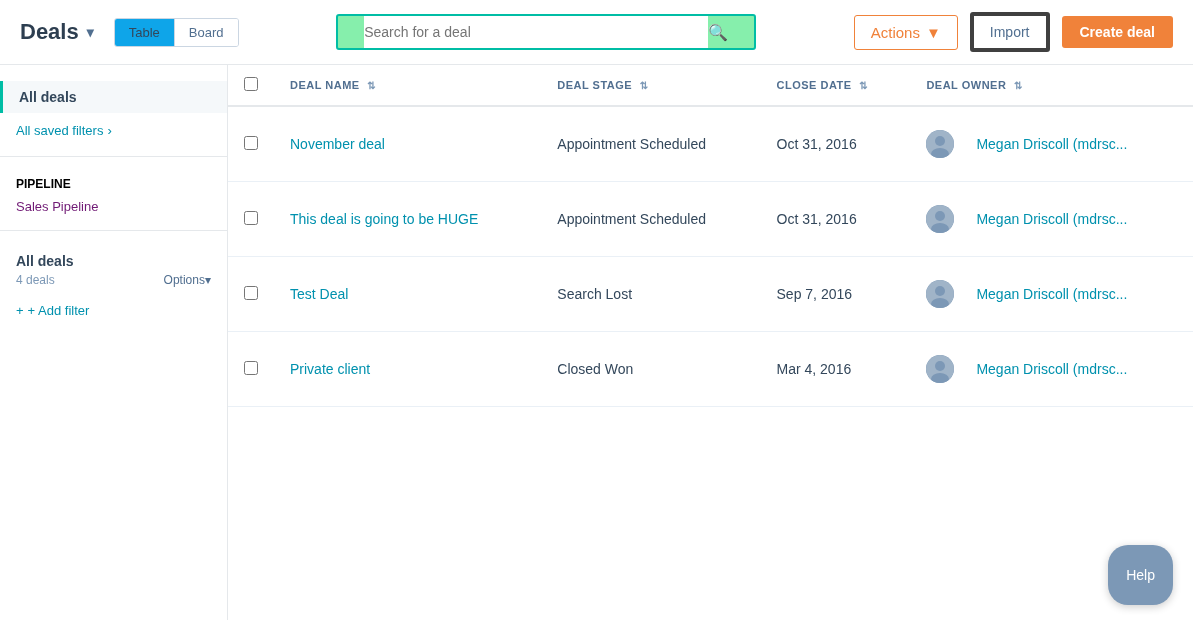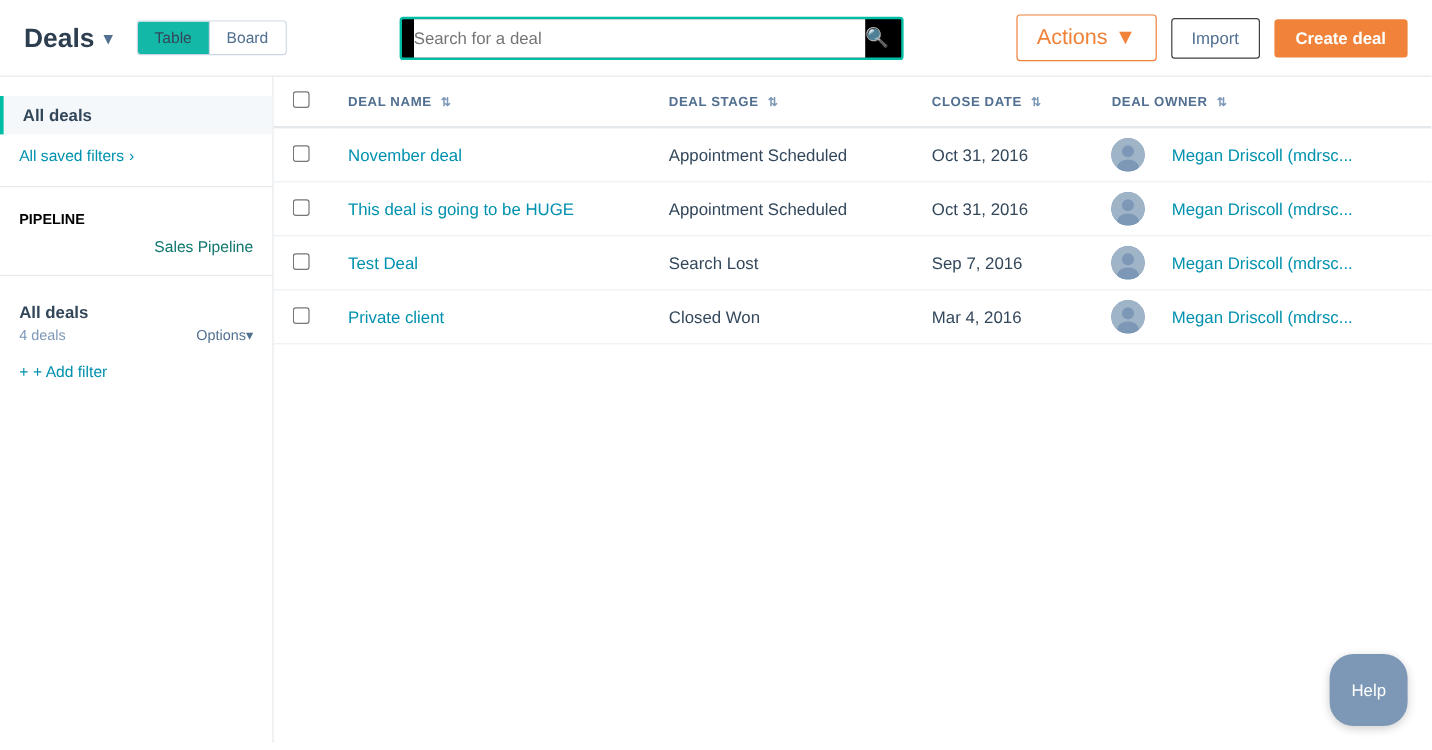--- a/index.html
+++ b/index.html
@@ -11,38 +11,38 @@
       border-bottom: 1px solid #e5e8eb;
     }
     .deals-title {
       font-size: 22px; font-weight: 700; color: #2d3e50; display: flex; align-items: center; gap: 8px; margin-right: 8px;
     }
     .chevron-icon { color: #516f90; font-size: 14px; }
     .view-toggle { display: flex; border: 1px solid #cbd6e2; border-radius: 3px; overflow: hidden; }
     .view-btn {
       padding: 6px 14px; background: #fff; border: none; cursor: pointer; font-size: 13px; color: #516f90;
     }
-    .view-btn.active { background: #14b8a6; color: #33475b; font-weight: 500; }
+    .view-btn.active { background: #0ea5e9; color: #33475b; font-weight: 500; }
     .view-btn:not(:last-child) { border-right: 1px solid #cbd6e2; }
     .search-box {
       flex: 1; max-width: 420px; margin: 0 auto;
       display: flex; align-items: center;
-      border: 2px solid #00bda5; border-radius: 3px; padding: 0 10px;
-      background: #000000;
+      border: 2px solid #00bda5; border-radius: 3px; padding: 0 26px;
+      background: #86efac;
     }
     .search-input {
       border: none; outline: none; width: 100%; font-size: 14px; color: #33475b; padding: 8px 0;
     }
     .search-icon { color: #516f90; font-size: 16px; }
     .actions-btn {
       padding: 8px 16px; border: 1px solid #f0823a; border-radius: 3px; background: #fff;
-      color: #f0823a; font-size: 18px; cursor: pointer; display: flex; align-items: flex-end; gap: 6px;
+      color: #f0823a; font-size: 15px; cursor: pointer; display: flex; align-items: flex-end; gap: 6px;
     }
     .import-btn {
-      padding: 8px 16px; border: 1px solid #404040; border-radius: 3px; background: #fff;
+      padding: 8px 16px; border: 4px solid #404040; border-radius: 3px; background: #fff;
       color: #516f90; font-size: 14px; cursor: pointer;
     }
     .create-btn {
       padding: 8px 18px; border: none; border-radius: 3px; background: #f0823a;
       color: #fff; font-size: 14px; font-weight: 600; cursor: pointer;
     }
 
     
     .main-layout { display: flex; height: calc(100vh - 70px); }
 
@@ -52,21 +52,21 @@
     }
     .sidebar-all-deals {
       padding: 8px 16px; font-weight: 600; font-size: 14px; color: #33475b;
       background: #f5f8fa; border-left: 3px solid #00bda5; margin-bottom: 4px;
     }
     .saved-filters {
       padding: 6px 16px; font-size: 13px; color: #0091ae; cursor: pointer; display: flex; align-items: center; gap: 4px;
     }
     .sidebar-divider { height: 1px; background: #e5e8eb; margin: 12px 0; }
     .sidebar-section-label { padding: 8px 16px 4px; font-size: 12px; font-weight: 600; color: #000000; text-transform: uppercase; }
-    .sidebar-pipeline { padding: 4px 16px; font-size: 13px; color: #0f766e; text-align: right; }
+    .sidebar-pipeline { padding: 4px 16px; font-size: 13px; color: #701a75; }
     .sidebar-deals-header { padding: 10px 16px 2px; font-size: 14px; font-weight: 600; color: #33475b; }
     .sidebar-deals-meta { padding: 2px 16px 8px; font-size: 12px; color: #7c98b6; display: flex; align-items: flex-start; justify-content: space-between; }
     .options-btn { color: #516f90; font-size: 12px; cursor: pointer; display: flex; align-items: center; gap: 0; }
     .add-filter { padding: 8px 16px; font-size: 13px; color: #0091ae; cursor: pointer; display: flex; align-items: center; gap: 4px; }
 
     
     .table-area { flex: 1; overflow: auto; }
     .deals-table { width: 100%; border-collapse: collapse; }
     .deals-table thead tr { border-bottom: 2px solid #e5e8eb; }
     .deals-table th {
@@ -78,21 +78,21 @@
     .sort-icon { font-size: 10px; color: #7c98b6; margin-left: 4px; }
     .deals-table tbody tr { border-bottom: 1px solid #eaf0f6; }
     .checkbox-cell { width: 40px; text-align: center; }
     .checkbox-cell input[type="checkbox"] { cursor: pointer; width: 14px; height: 14px; }
     .deal-name { color: #0091ae; cursor: pointer; font-size: 14px; }
     .deal-stage { font-size: 14px; color: #33475b; }
     .close-date { font-size: 14px; color: #33475b; }
     .deal-owner { display: flex; align-items: center; gap: 22px; color: #0091ae; font-size: 14px; cursor: pointer; }
     .avatar { width: 28px; height: 28px; border-radius: 50%; background: #7c98b6; flex-shrink: 0; overflow: hidden; }
     .avatar svg { width: 100%; height: 100%; }
-    td { padding: 8px 16px; }
+    td { padding: 23px 16px; }
 
     
     .help-btn {
       position: fixed; bottom: 20px; right: 20px;
       background: #7c98b6; color: #fff; border: none; border-radius: 20px;
       padding: 22px 18px; font-size: 14px; cursor: pointer; box-shadow: 0 2px 8px rgba(0,0,0,0.2);
     }
   </style>
 </head>
 <body>

